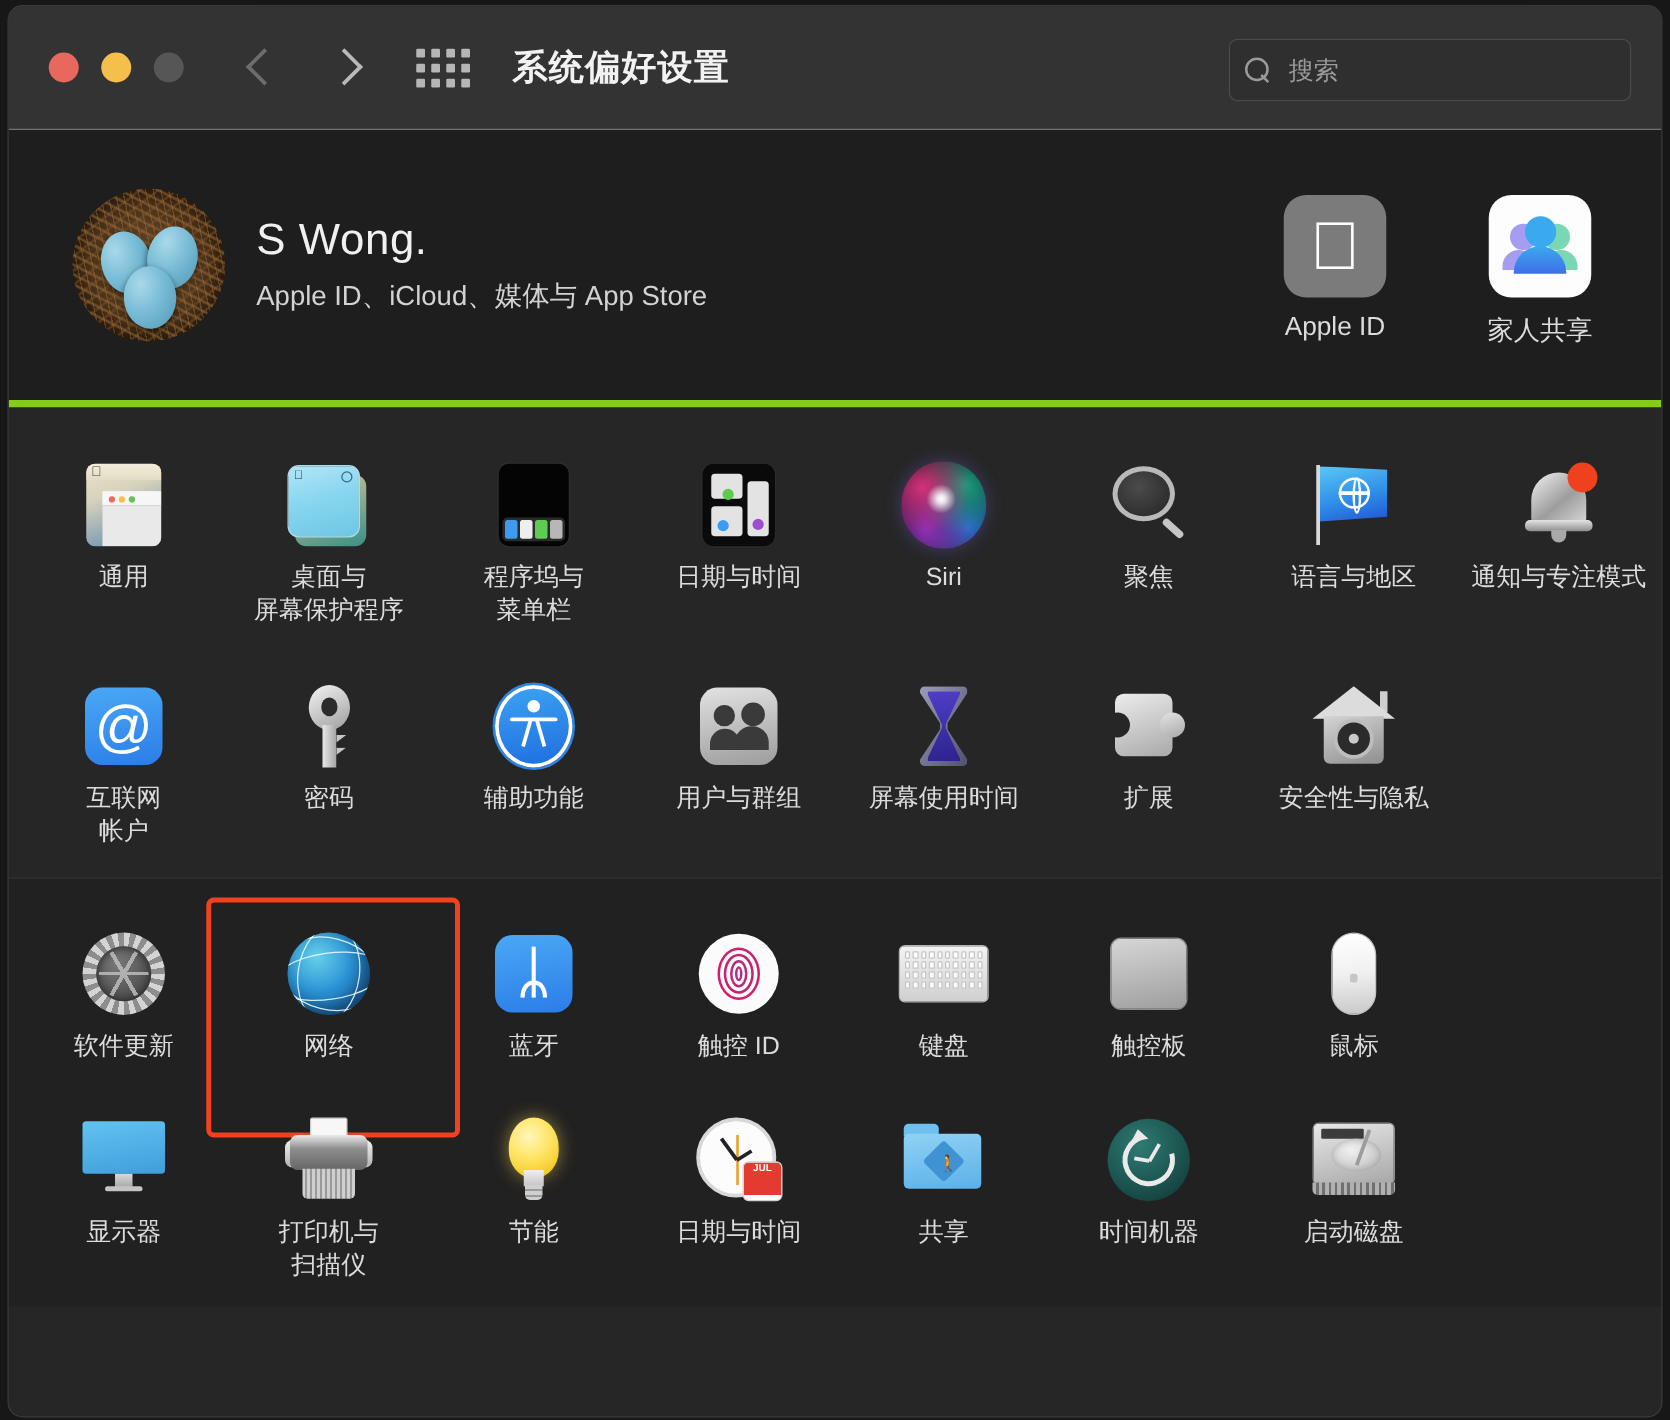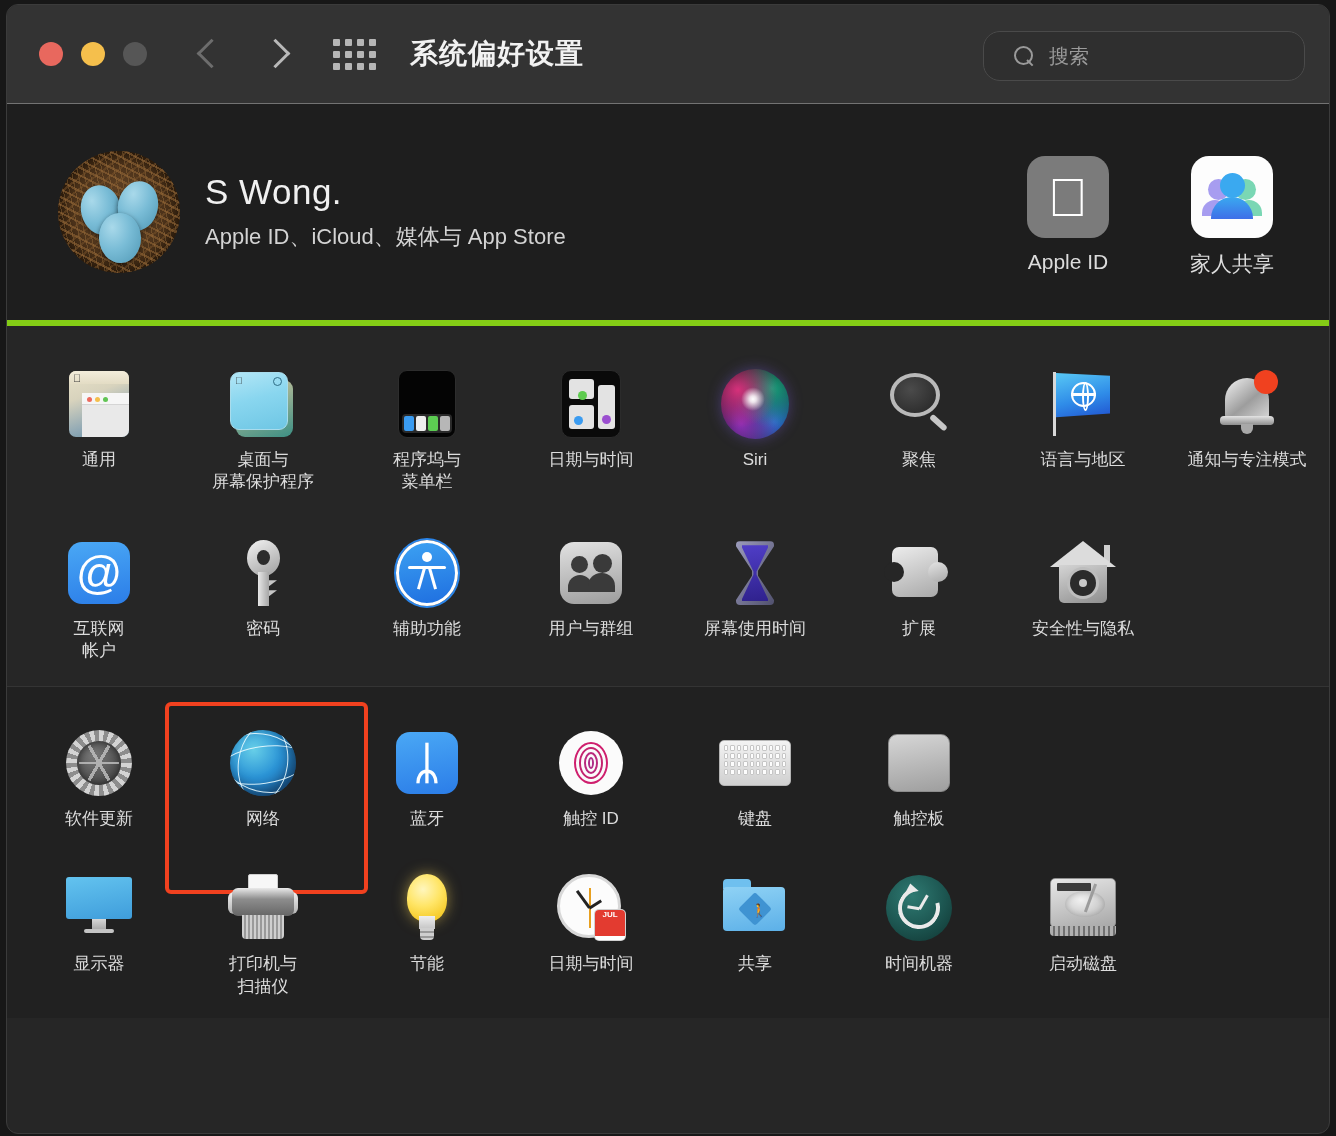--- a/index.html
+++ b/index.html
@@ -61,22 +61,22 @@
   #wintitle{
     margin-left:34px;
     font-size:28px; font-weight:bold; color:#f2f2f2; letter-spacing:1px;
   }
 
   #searchbox{
     position:absolute; right:24px; top:26px;
     width:322px; height:50px;
     background:#2f2f2f;
     border:1px solid #4a4a4a;
-    border-radius:17px;
-    display:flex; align-items:center; padding-left:30px; gap:14px;
+    border-radius:7px;
+    display:flex; align-items:center; padding-left:12px; gap:14px;
   }
   .maglass{ position:relative; width:21px; height:21px; flex:0 0 21px; }
   .maglass::before{
     content:""; position:absolute; left:0; top:0;
     width:15px; height:15px; border:2px solid #9a9a9a; border-radius:50%;
   }
   .maglass::after{
     content:""; position:absolute; left:13px; top:13px;
     width:8px; height:2px; background:#9a9a9a; transform:rotate(45deg);
     transform-origin:left center;
@@ -148,21 +148,21 @@
   .row{ display:flex; }
   .cell{
     width:164px; flex:0 0 164px;
     display:flex; flex-direction:column; align-items:center;
     text-align:center;
   }
   .cell .ico{
     width:72px; height:72px; position:relative;
     display:flex; align-items:center; justify-content:center;
   }
-  .cell .lbl{ font-size:17px; color:#dcdcdc; line-height:1.30; margin-top:9px; }
+  .cell .lbl{ font-size:20px; color:#dcdcdc; line-height:1.30; margin-top:9px; }
   .cell .lbl span{ display:block; }
 
   .r1{ padding-top:42px; padding-bottom:10px; }
   .r2{ padding-top:34px; padding-bottom:24px; }
   .r3{ padding-top:40px; padding-bottom:12px; }
   .r4{ padding-top:30px; padding-bottom:20px; }
   .gridwrap{ padding-left:10px; }
 
   
   #highlight{
@@ -882,20 +882,28 @@
 
         <div class="cell">
           <div class="ico">
               <div class="i-trackpad"></div>
             </div>
           <div class="lbl">
               <span>触控板</span>
             </div>
         </div>
 
+        <div class="cell">
+          <div class="ico">
+              <div class="i-mouse"></div>
+            </div>
+          <div class="lbl">
+              <span>鼠标</span>
+            </div>
+        </div>
       </div>
 
       <div class="row r4">
         <div class="cell">
           <div class="ico">
             <div class="i-display">
                 <div class="scr"></div>
                 <div class="neck"></div>
                 <div class="base"></div>
               </div>

